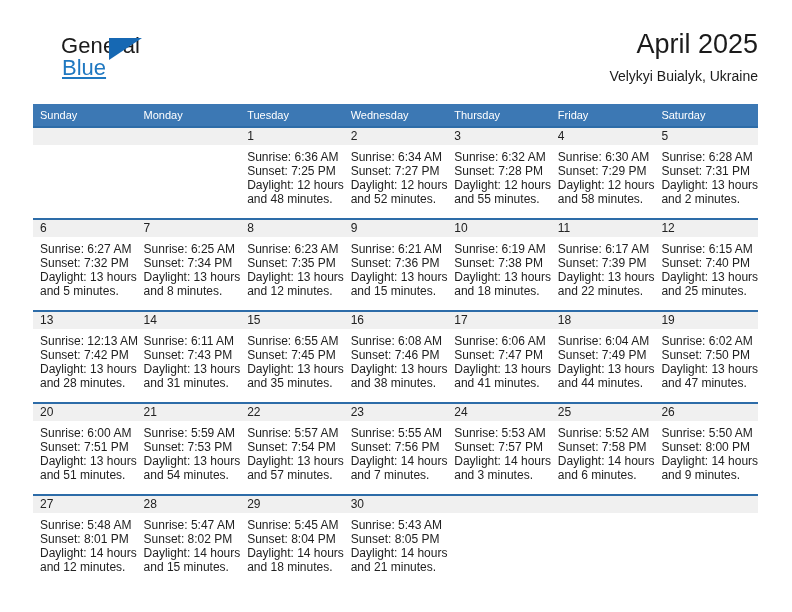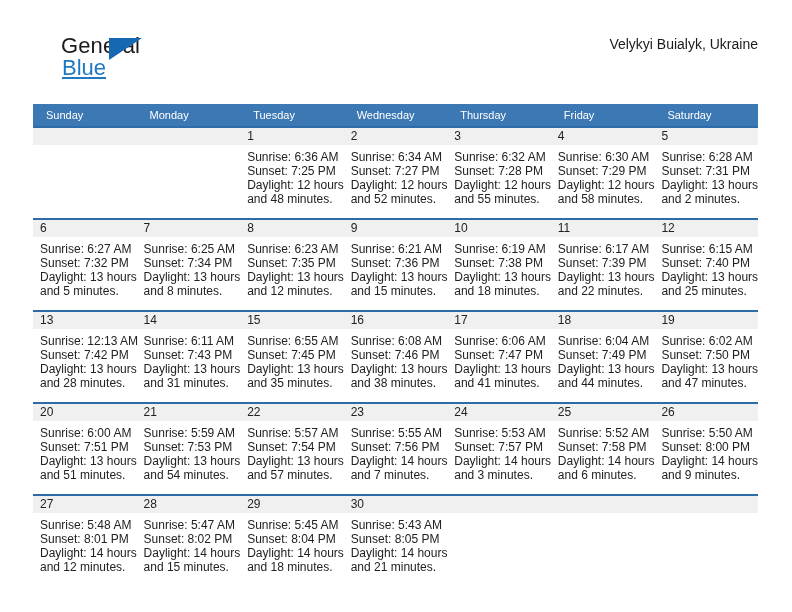--- a/index.html
+++ b/index.html
@@ -96,21 +96,21 @@
     width: 725px;
     border-collapse: collapse;
     table-layout: fixed;
   }
   .cal th {
     background: #3c78b4;
     color: #ffffff;
     font-size: 11px;
     font-weight: normal;
     text-align: left;
-    padding: 5px 0 5px 13px;
+    padding: 5px 0 5px 7px;
     height: 11px;
     line-height: 12px;
   }
   .cal col { width: 103.571px; }
 
   .week-row td {
     vertical-align: top;
     padding: 0;
     height: 90px;
     border-top: 2px solid #2d6ca8;
@@ -145,20 +145,21 @@
 
   <div class="top">
 
     <div class="brand">
       <span class="brand-general">General</span>
       <span class="brand-tri"></span>
       <span class="brand-blue">Blue</span>
     </div>
 
     <div class="titles">
+      <div class="month-title">April 2025</div>
       <div class="location">Velykyi Buialyk, Ukraine</div>
     </div>
 
   </div>
 
   <table class="cal">
     <colgroup>
       <col>
         <col>
         <col>

